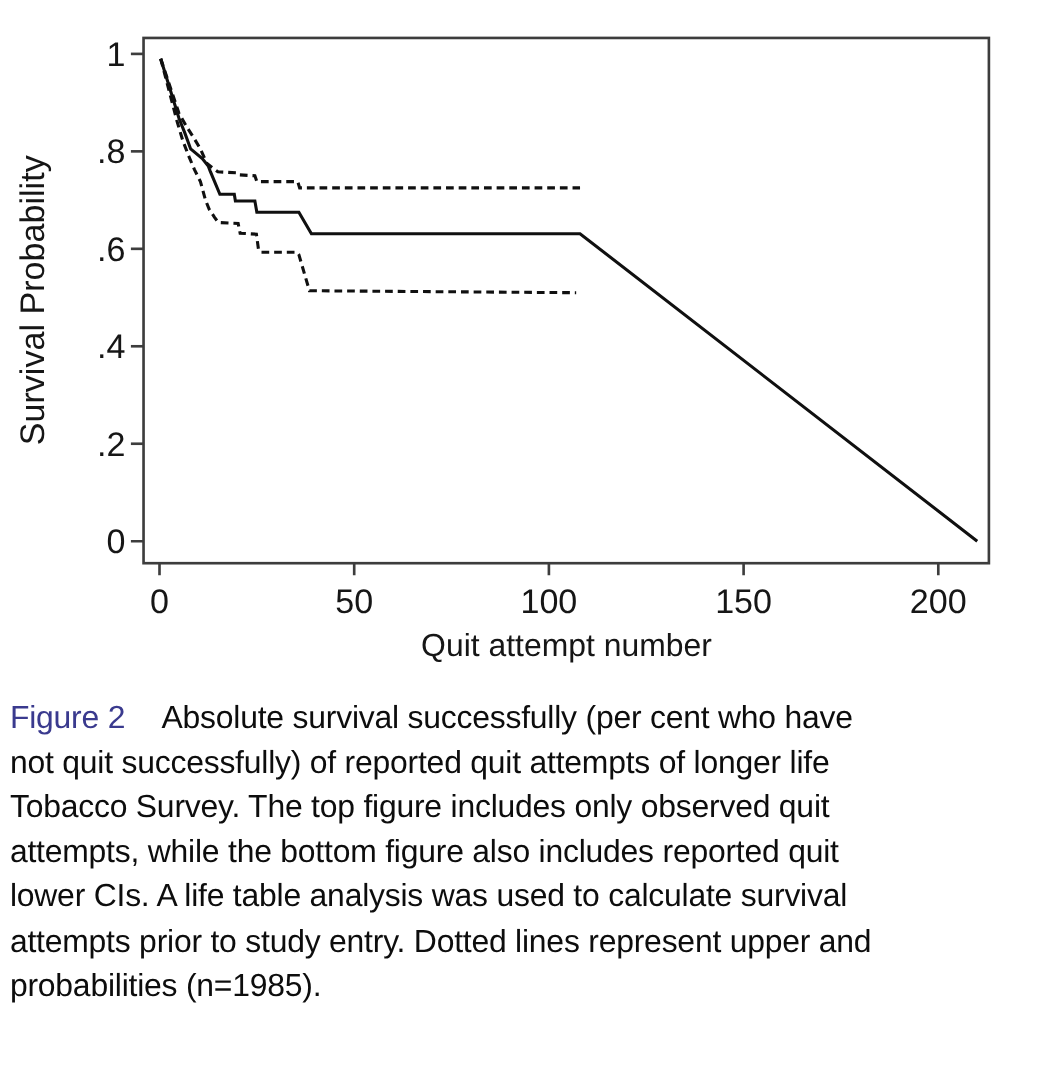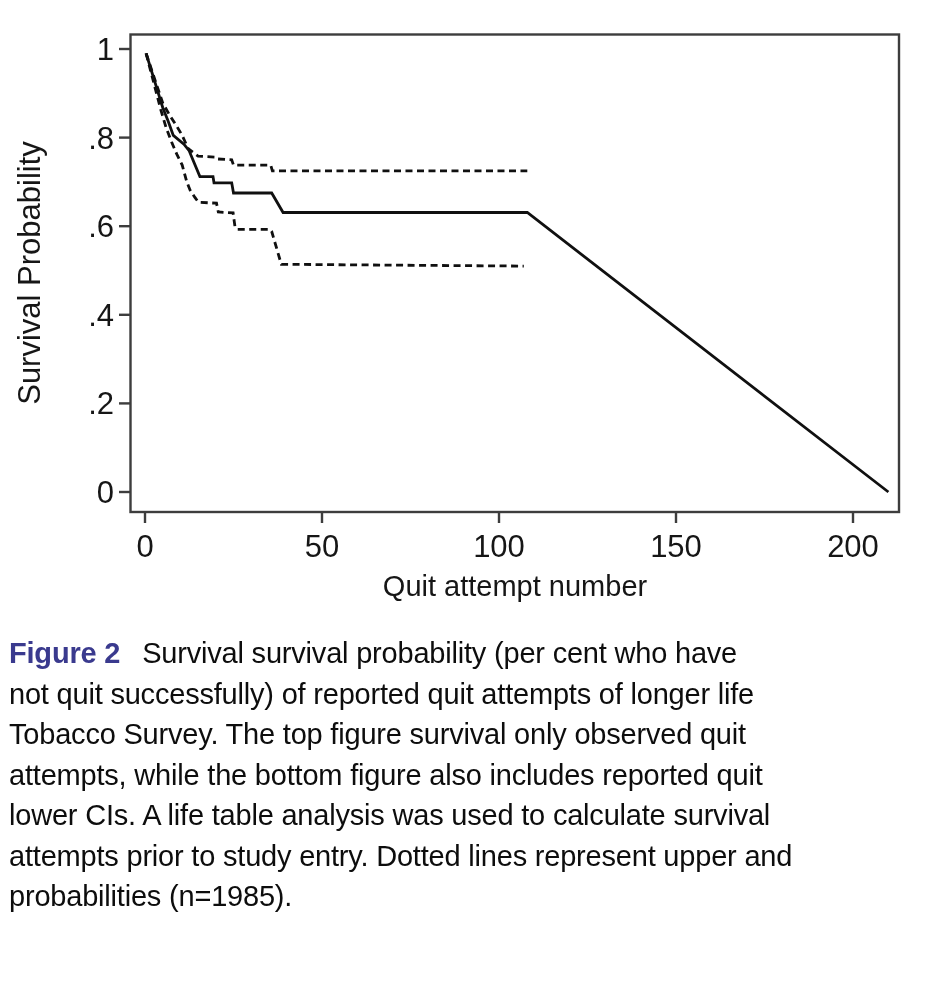--- a/index.html
+++ b/index.html
@@ -31,22 +31,22 @@
     width: 936px;
     font-size: 29px;
     line-height: 40.5px;
     color: #0d0d0d;
     letter-spacing: -0.2px;
   }
   .cap-line {
     white-space: nowrap;
   }
   .fig-label {
-    font-weight: bold;
-    margin-right: 22px;
+    font-weight: normal;
+    margin-right: 33px;
   }
 </style>
 </head>
 <body>
 
 <div id="page">
 
   <svg id="chart-svg" width="948" height="618" viewBox="0 0 948 618">
       <rect x="130.5" y="34.5" width="768.5" height="477.5" fill="none" stroke="#3d3d3d" stroke-width="2.4"></rect>
       <line x1="119" y1="492" x2="130.5" y2="492" stroke="#3d3d3d" stroke-width="2.4"></line>
@@ -73,23 +73,23 @@
       <text x="853" y="557" text-anchor="middle" font-size="31">200</text>
       <text x="40" y="273" text-anchor="middle" font-size="31" transform="rotate(-90 40 273)">Survival Probability</text>
       <text x="515" y="596" text-anchor="middle" font-size="29">Quit attempt number</text>
       <polyline points="146.1,53.4 162.7,103.0 169.8,115.4 176.9,126.5 182.2,135.4 188.2,148.7 198.1,156.2 215.1,157.1 216.5,158.9 231.7,159.8 233.5,165.1 270.7,165.1 272.4,170.8 527.3,170.8" fill="none" stroke="#101010" stroke-width="2.8" stroke-linejoin="miter" stroke-dasharray="7 4.5"></polyline>
       <polyline points="146.1,53.4 160.9,110.1 166.2,127.9 171.6,142.0 176.9,154.4 182.2,165.1 186.8,181.9 190.0,189.9 194.9,197.4 198.5,202.3 216.5,203.2 218.3,212.0 233.1,212.9 234.9,226.2 237.0,229.3 270.0,229.3 271.7,231.5 281.3,264.3 523.8,266.1" fill="none" stroke="#101010" stroke-width="2.8" stroke-linejoin="miter" stroke-dasharray="7 4.5"></polyline>
       <polyline points="146.1,53.4 162.7,107.5 168.0,120.8 173.3,135.4 183.9,144.2 189.3,150.9 191.0,155.3 199.9,176.6 213.0,176.6 214.0,182.8 231.7,182.8 233.5,193.0 271.7,193.0 283.1,212.5 527.3,212.5 888.4,492.0" fill="none" stroke="#101010" stroke-width="2.8" stroke-linejoin="miter"></polyline>
     </svg>
 
   <figcaption class="caption">
     <div class="cap-line">
-      <span class="fig-label" style="color: rgb(58, 58, 142);">Figure 2</span><span>Survival survival probability (per cent who have</span>
+      <span class="fig-label" style="color: rgb(58, 58, 142);">Figure 2</span><span>Absolute survival successfully (per cent who have</span>
     </div>
     <div class="cap-line">not quit successfully) of reported quit attempts of longer life</div>
-    <div class="cap-line">Tobacco Survey. The top figure survival only observed quit</div>
+    <div class="cap-line">Tobacco Survey. The top figure includes only observed quit</div>
     <div class="cap-line">attempts, while the bottom figure also includes reported quit</div>
     <div class="cap-line">lower CIs. A life table analysis was used to calculate survival</div>
     <div class="cap-line">attempts prior to study entry. Dotted lines represent upper and</div>
     <div class="cap-line">probabilities (n=1985).</div>
   </figcaption>
 
 </div>
 
 </body></html>

